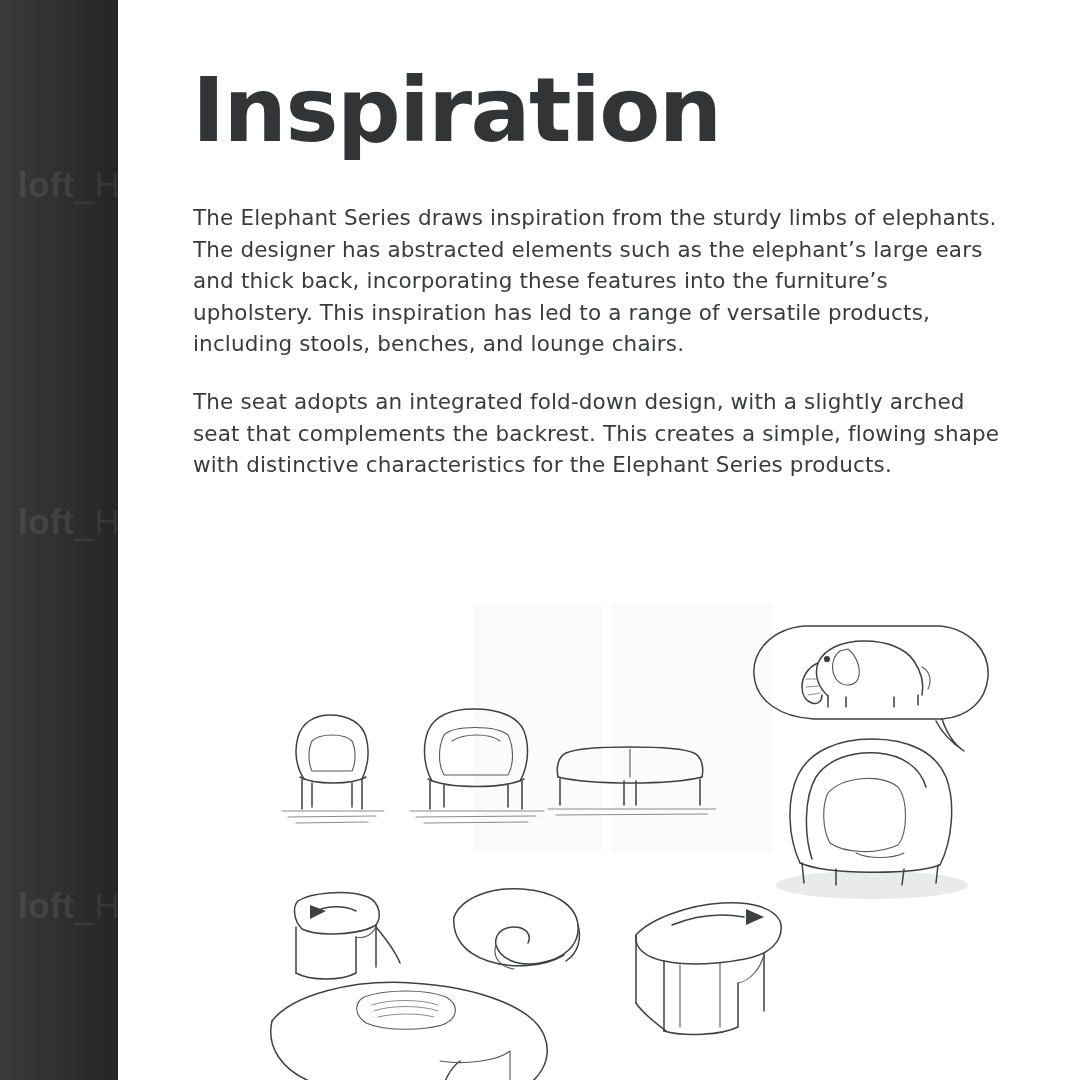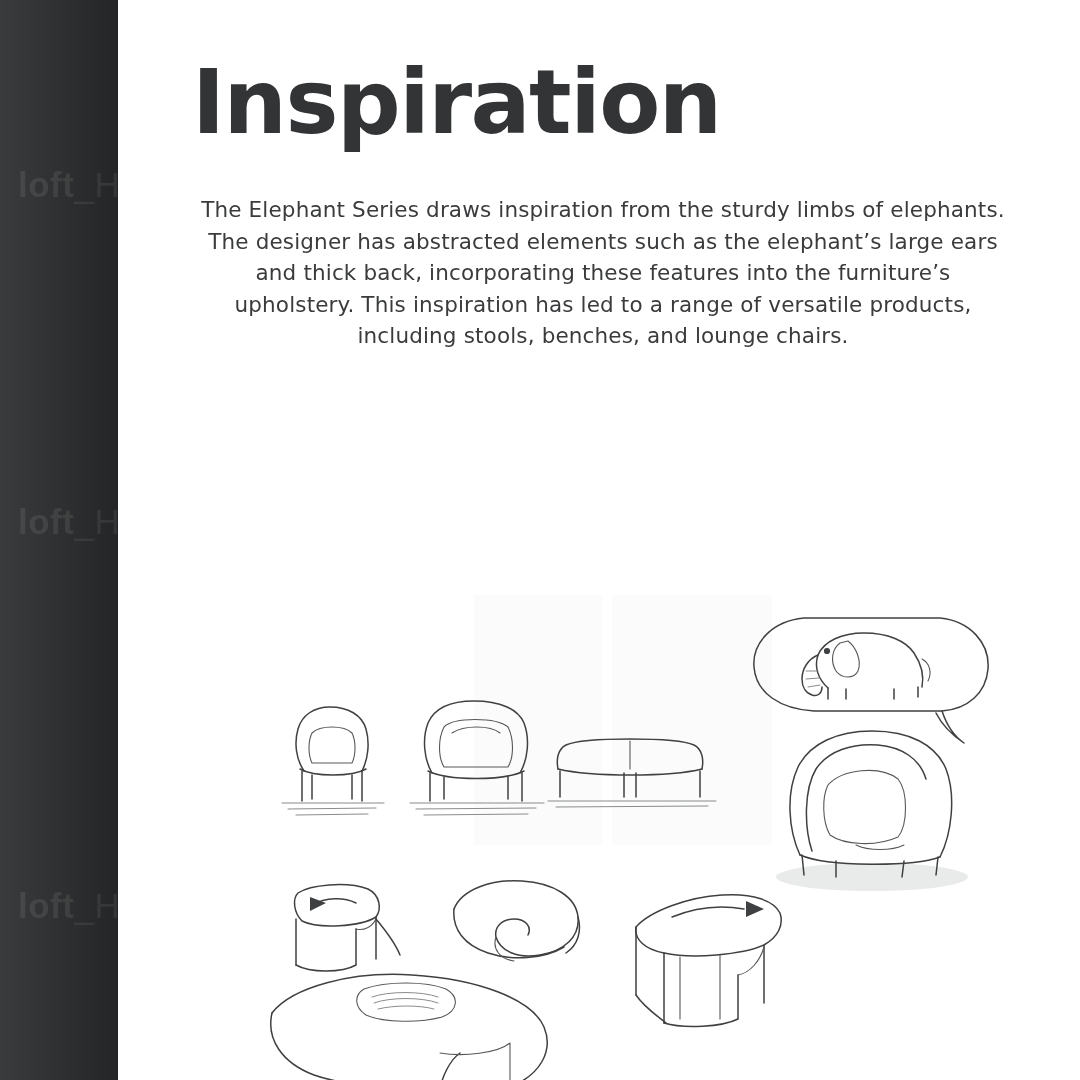--- a/index.html
+++ b/index.html
@@ -48,21 +48,21 @@
     color: rgba(255,255,255,0.075);
   }
   .wm1 { top: 165px; }
   .wm2 { top: 502px; }
   .wm3 { top: 886px; }
 
   
   .content {
     position: absolute;
     left: 192px;
-    top: 8px;
+    top: 16px;
     width: 830px;
     height: 944px;
   }
 
   .title {
     margin: 0;
     padding: 0;
     position: absolute;
     left: 0;
     top: 50px;
@@ -72,21 +72,20 @@
     font-weight: 700;
     letter-spacing: -1.5px;
     color: #333436;
   }
 
   .body-copy {
     position: absolute;
     left: 1px;
     top: 186px;
     width: 820px;
-    text-align: center;
   }
   .body-copy p {
     margin: 0 0 26px 0;
     font-family: "DejaVu Sans", sans-serif;
     font-size: 21.5px;
     line-height: 31.6px;
     letter-spacing: 0.15px;
     color: #3a3b3d;
     font-weight: 400;
   }
@@ -122,20 +121,21 @@
   <div class="watermark wm1"><span>loft</span><span class="light">_HO</span></div>
   <div class="watermark wm2"><span>loft</span><span class="light">_HO</span></div>
   <div class="watermark wm3"><span>loft</span><span class="light">_HO</span></div>
 
   <div class="content">
 
     <h1 class="title">Inspiration</h1>
 
     <div class="body-copy">
       <p>The Elephant Series draws inspiration from the sturdy limbs of elephants. The designer has abstracted elements such as the elephant’s large ears and thick back, incorporating these features into the furniture’s upholstery. This inspiration has led to a range of versatile products, including stools, benches, and lounge chairs.</p>
+      <p>The seat adopts an integrated fold-down design, with a slightly arched seat that complements the backrest. This creates a simple, flowing shape with distinctive characteristics for the Elephant Series products.</p>
     </div>
 
     <div class="sketch-wrap">
       <svg viewBox="0 0 780 505" xmlns="http://www.w3.org/2000/svg" aria-hidden="true">
 
         <rect class="grid-bg" x="222" y="12" width="128" height="250"></rect>
         <rect class="grid-bg" x="360" y="12" width="160" height="250"></rect>
 
         <g>
           <path class="sk" d="M552 35 C520 38 500 60 502 84 C504 110 528 126 562 128 L690 128 C716 126 734 110 736 86 C738 60 718 38 688 35 Z"></path>

